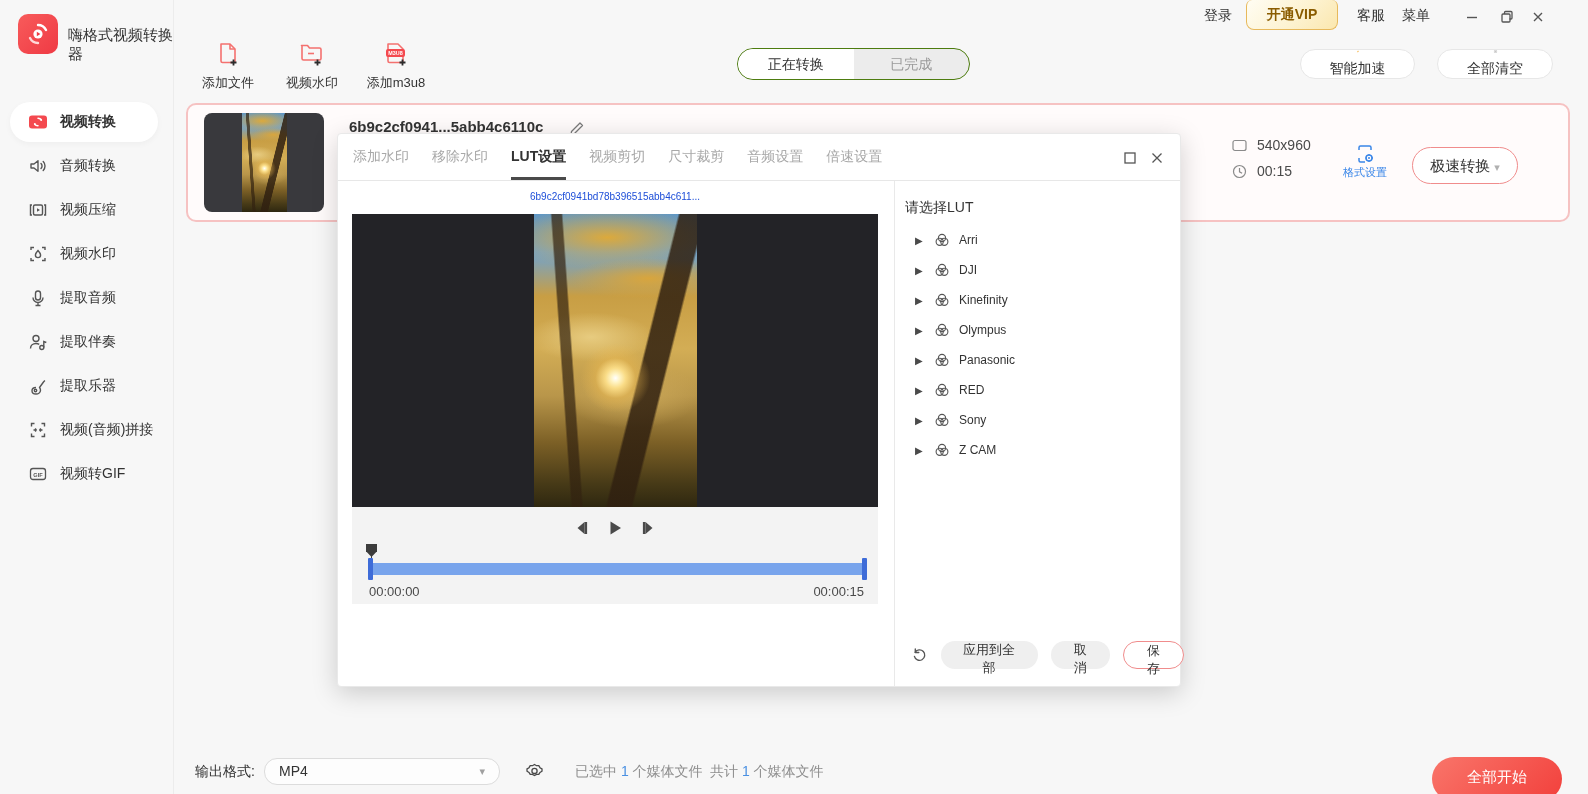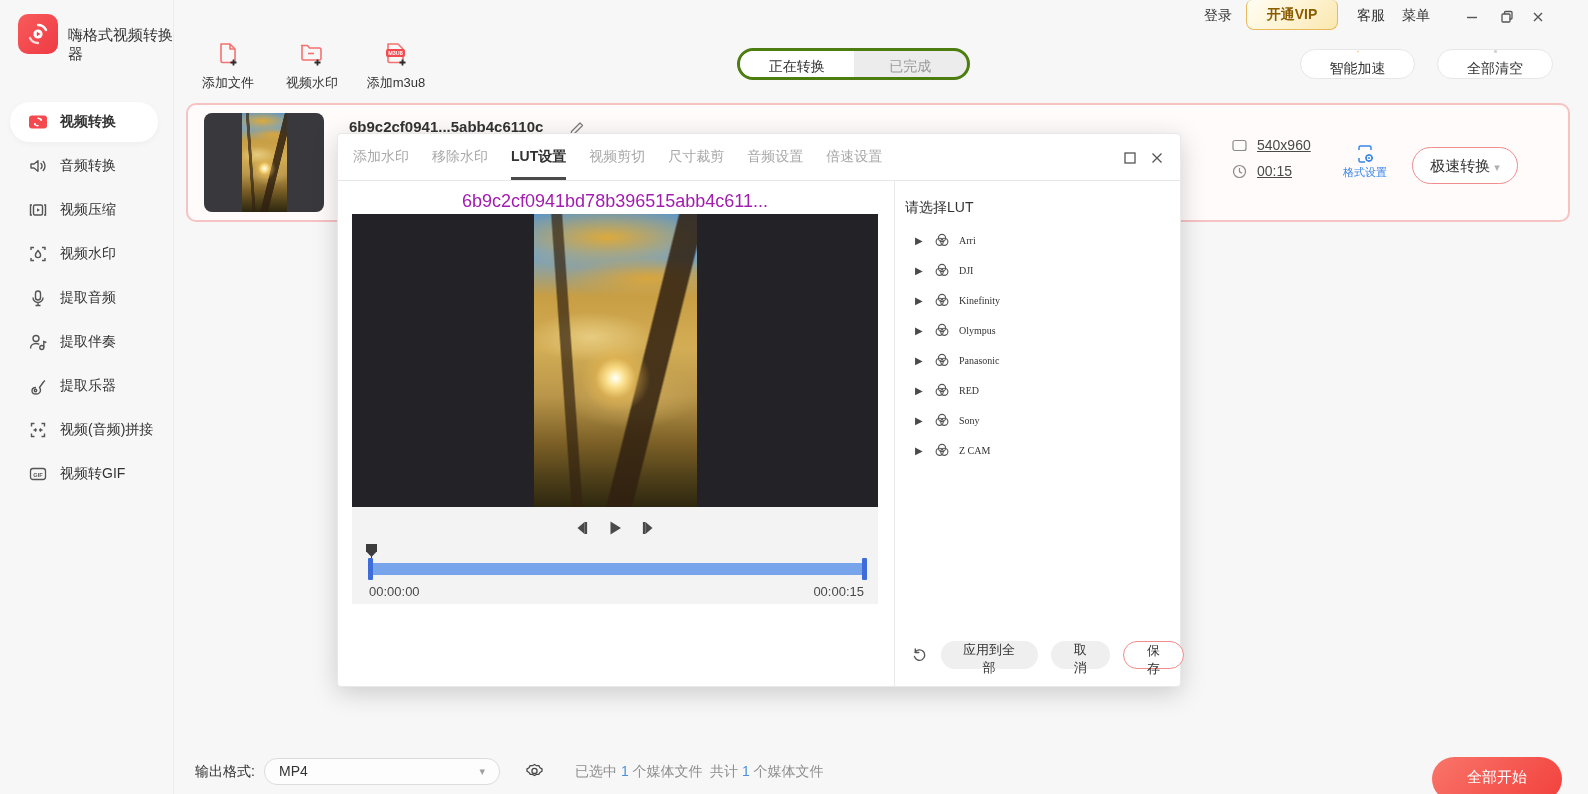--- a/index.html
+++ b/index.html
@@ -30,21 +30,21 @@
   .app-title { position:absolute; left:68px; top:26px; font-size:15px; font-weight:normal; color:#333; }
   .side-item { position:absolute; left:10px; width:148px; height:40px; display:flex; align-items:center; gap:12px; padding-left:18px; color:#333; font-size:14px; cursor:pointer; border-radius:20px; }
   .side-item.active { background:#ffffff; box-shadow:0 2px 6px rgba(0,0,0,0.04); font-weight:bold; }
   .side-ic { width:20px; height:20px; flex:0 0 20px; display:flex; align-items:center; justify-content:center; }
 
   
   .tool { position:absolute; top:38px; width:84px; text-align:center; cursor:pointer; }
   .tool .ic { height:30px; display:flex; align-items:flex-end; justify-content:center; }
   .tool .lbl { margin-top:6px; font-size:13px; color:#333; }
 
-  .tabs-pill { position:absolute; left:737px; top:48px; width:233px; height:32px; border-radius:16px; background:#ececec; border:3px solid #4d7c0f; overflow:hidden; display:flex; }
+  .tabs-pill { position:absolute; left:737px; top:48px; width:233px; height:32px; border-radius:16px; background:#ececec; border:1px solid #4d7c0f; overflow:hidden; display:flex; }
   .tab-seg { flex:1; text-align:center; line-height:30px; font-size:14px; color:#9a9a9a; cursor:pointer; }
   .tab-seg.active { background:#ffffff; color:#333; border-radius:16px 0 0 16px; }
 
   .top-btn { position:absolute; top:49px; height:30px; border:1px solid #e7e7e7; border-radius:15px; background:#fff; display:flex; align-items:center; justify-content:center; gap:7px; font-size:14px; color:#333; cursor:pointer;flex-direction:column; }
 
   
   .file-row { position:absolute; left:186px; top:103px; width:1384px; height:119px; background:#fffbfb; border:2px solid #f6c2c2; border-radius:10px; }
   .thumb { position:absolute; left:16px; top:8px; width:120px; height:99px; background:#39393d; border-radius:8px; overflow:hidden; display:flex; justify-content:center; }
   .autumn {
     background-image:
@@ -52,50 +52,50 @@
       linear-gradient(104deg, rgba(0,0,0,0) 61%, rgba(48,32,16,.85) 62%, rgba(48,32,16,.85) 72%, rgba(0,0,0,0) 73%),
       linear-gradient(86deg, rgba(0,0,0,0) 20%, rgba(50,34,16,.7) 21%, rgba(50,34,16,.7) 26%, rgba(0,0,0,0) 27%),
       radial-gradient(ellipse 55% 12% at 35% 42%, rgba(232,205,130,.95), rgba(0,0,0,0) 70%),
       radial-gradient(ellipse 60% 16% at 60% 62%, rgba(205,170,90,.9), rgba(0,0,0,0) 70%),
       radial-gradient(ellipse 90% 14% at 45% 8%, rgba(226,170,52,.95), rgba(0,0,0,0) 75%),
       radial-gradient(ellipse 70% 10% at 70% 22%, rgba(222,166,54,.9), rgba(0,0,0,0) 70%),
       linear-gradient(180deg,#5c96c8 0%,#70a3cf 13%,#c89e44 28%,#d3ad55 46%,#b9964a 62%,#7c6026 78%,#473a17 92%,#2e2710 100%);
   }
   .file-name { position:absolute; left:161px; top:13px; font-size:15px; font-weight:bold; color:#333; }
 
-  .meta { position:absolute; display:flex; align-items:center; gap:10px; color:#4a4a4a; font-size:14px;text-decoration:underline; }
+  .meta { position:absolute; display:flex; align-items:center; gap:10px; color:#4a4a4a; font-size:14px; }
   .fmt-set { position:absolute; left:1154px; top:38px; width:46px; text-align:center; color:#3a86e8; font-size:11px; cursor:pointer; }
   .speed-btn { position:absolute; left:1224px; top:42px; width:106px; height:37px; border:1px solid #f republican08080; border:1px solid #f08c8c; border-radius:19px; background:#fff; text-align:center; line-height:35px; font-size:15px; color:#333; cursor:pointer; }
   .speed-btn .caret { color:#b0b0b0; font-size:11px; }
 
   
   .modal { position:absolute; left:337px; top:133px; width:844px; height:554px; background:#fff; border-radius:4px; box-shadow:0 6px 26px rgba(0,0,0,.18); border:1px solid #e9e9e9; }
   .modal-tabs { position:absolute; left:0; top:0; width:100%; height:47px; border-bottom:1px solid #e7e7e7; display:flex; align-items:stretch; padding-left:15px; gap:23px; }
   .mtab { font-size:14px; color:#a8a8a8; line-height:44px; cursor:pointer; border-bottom:3px solid transparent; }
   .mtab.active { color:#333; font-weight:bold; border-bottom:3px solid #4a4a4a; }
   .modal-winctl { position:absolute; top:14px; width:20px; height:20px; color:#555; text-align:center; line-height:20px; font-size:13px; cursor:pointer; }
 
-  .preview-name { position:absolute; left:14px; top:57px; width:526px; text-align:center; font-size:18px; color:#a21caf; white-space:nowrap; overflow:hidden; }
+  .preview-name { position:absolute; left:14px; top:57px; width:526px; text-align:center; font-size:10px; color:#1d4ed8; white-space:nowrap; overflow:hidden; }
   .video-box { position:absolute; left:14px; top:80px; width:526px; height:293px; background:#232327; display:flex; justify-content:center; }
   .video-box .autumn { width:163px; height:293px; }
 
   .ctrl-strip { position:absolute; left:14px; top:373px; width:526px; height:97px; background:#f3f3f3; }
   .step-row { position:absolute; left:0; top:13px; width:100%; display:flex; justify-content:center; gap:17px; }
   .step-row svg { cursor:pointer; }
   .pin { position:absolute; left:14px; top:37px; width:11px; height:13px; background:#3c3c3c; clip-path:polygon(0 0,100% 0,100% 55%,50% 100%,0 55%); }
   .pin-line { position:absolute; left:19px; top:37px; width:1px; height:36px; background:#3c3c3c; }
   .track { position:absolute; left:17px; top:56px; width:497px; height:12px; background:#78a4ec; }
   .thandle { position:absolute; top:-5px; width:5px; height:22px; background:#3e6cd8; border-radius:1px; cursor:ew-resize; }
   .time-lbl { position:absolute; top:77px; font-size:13px; color:#4a4a4a; }
 
   .lut-pane { position:absolute; left:556px; top:47px; width:287px; height:506px; border-left:1px solid #e9e9e9; }
   .lut-title { position:absolute; left:10px; top:18px; font-size:14px; color:#333; }
   .lut-item { position:absolute; left:20px; width:250px; height:30px; display:flex; align-items:center; gap:9px; cursor:pointer; }
   .lut-item .tri { color:#4a4a4a; font-size:10px; width:10px; }
-  .lut-item .name { font-size:10px; color:#333;font-family:Liberation Serif, serif; }
+  .lut-item .name { font-size:12px; color:#333; }
   .lut-actions { position:absolute; left:17px; bottom:18px; width:100%; display:flex; align-items:center; justify-content:flex-end; gap:13px; padding-right:14px; }
   .pill-btn { height:28px; border-radius:14px; background:#efefef; border:none; font-size:13px; color:#333; padding:0 17px; cursor:pointer; font-family:inherit; }
   .pill-btn.save { background:#fff; border:1px solid #f republican; border:1px solid #f08c8c; }
 
   
   .out-label { position:absolute; left:195px; top:763px; font-size:14px; color:#333; }
   .fmt-select { position:absolute; left:264px; top:758px; width:236px; height:27px; border:1px solid #dcdcdc; border-radius:13px; background:#fdfdfd; line-height:25px; padding:0 14px; font-size:14px; color:#333; cursor:pointer; }
   .fmt-select .caret { float:right; color:#a0a0a0; font-size:11px; }
   .gear-btn { position:absolute; left:525px; top:761px; cursor:pointer; }
   .count-text { position:absolute; top:763px; font-size:14px; color:#8e8e8e; }

